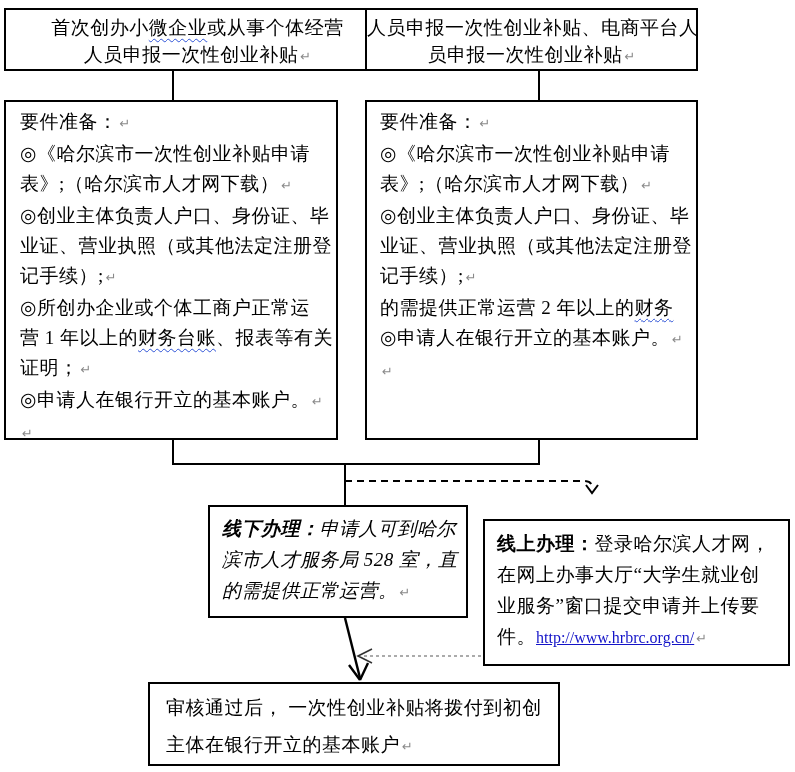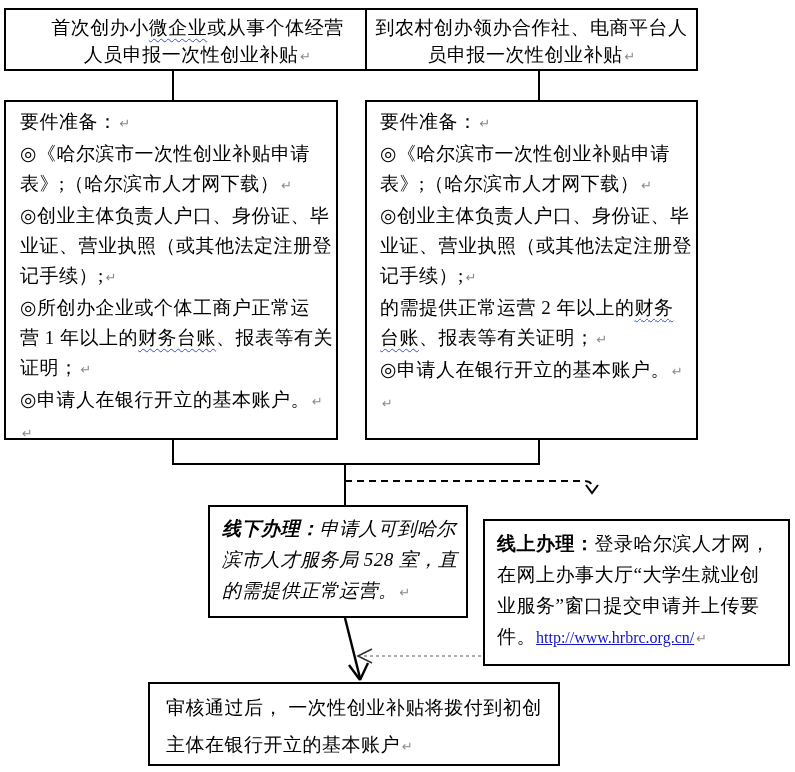--- a/index.html
+++ b/index.html
@@ -91,21 +91,21 @@
     <path class="dash2" d="M595 640 V657"></path>
     <path class="dash3" d="M595 656 H362"></path>
     <path class="ln3" d="M372 649 L358 656 L372 663"></path>
   </svg>
 
   <div class="fbox center" id="box-top-left">
       <div class="tline"><span class="seg-n">首次创办小</span><span class="seg-w">微企业</span><span class="seg-n">或从事个体经营</span></div>
       <div class="tline"><span class="seg-n">人员申报一次性创业补贴</span><span class="seg-p">↵</span></div>
     </div>
   <div class="fbox center" id="box-top-right">
-      <div class="tline"><span class="seg-n">到农村创办领办合作社、电商平台人</span></div>
+      <div class="tline"><span class="seg-n">人员申报一次性创业补贴、电商平台人</span></div>
       <div class="tline"><span class="seg-n">员申报一次性创业补贴</span><span class="seg-p">↵</span></div>
     </div>
   <div class="fbox" id="box-req-left">
       <div class="tline"><span class="seg-n">要件准备：</span><span class="seg-p">↵</span></div>
       <div class="tline"><span class="seg-n">◎《哈尔滨市一次性创业补贴申请</span></div>
       <div class="tline"><span class="seg-n">表》;（哈尔滨市人才网下载）</span><span class="seg-p">↵</span></div>
       <div class="tline"><span class="seg-n">◎创业主体负责人户口、身份证、毕</span></div>
       <div class="tline"><span class="seg-n">业证、营业执照（或其他法定注册登</span></div>
       <div class="tline"><span class="seg-n">记手续）;</span><span class="seg-p">↵</span></div>
       <div class="tline"><span class="seg-n">◎所创办企业或个体工商户正常运</span></div>
@@ -115,21 +115,20 @@
       <div class="tline"><span class="seg-p">↵</span></div>
     </div>
   <div class="fbox" id="box-req-right">
       <div class="tline"><span class="seg-n">要件准备：</span><span class="seg-p">↵</span></div>
       <div class="tline"><span class="seg-n">◎《哈尔滨市一次性创业补贴申请</span></div>
       <div class="tline"><span class="seg-n">表》;（哈尔滨市人才网下载）</span><span class="seg-p">↵</span></div>
       <div class="tline"><span class="seg-n">◎创业主体负责人户口、身份证、毕</span></div>
       <div class="tline"><span class="seg-n">业证、营业执照（或其他法定注册登</span></div>
       <div class="tline"><span class="seg-n">记手续）;</span><span class="seg-p">↵</span></div>
       <div class="tline"><span class="seg-n">的需提供正常运营 2 年以上的</span><span class="seg-w">财务</span></div>
-      <div class="tline"><span class="seg-w">台账</span><span class="seg-n">、报表等有关证明；</span><span class="seg-p">↵</span></div>
       <div class="tline"><span class="seg-n">◎申请人在银行开立的基本账户。</span><span class="seg-p">↵</span></div>
       <div class="tline"><span class="seg-p">↵</span></div>
     </div>
   <div class="fbox" id="box-offline">
       <div class="tline"><span class="seg-b">线下办理：</span><span class="seg-n">申请人可到哈尔</span></div>
       <div class="tline"><span class="seg-n">滨市人才服务局 528 室，直</span></div>
       <div class="tline"><span class="seg-n">的需提供正常运营。</span><span class="seg-p">↵</span></div>
     </div>
   <div class="fbox" id="box-online">
       <div class="tline"><span class="seg-b">线上办理：</span><span class="seg-n">登录哈尔滨人才网，</span></div>

